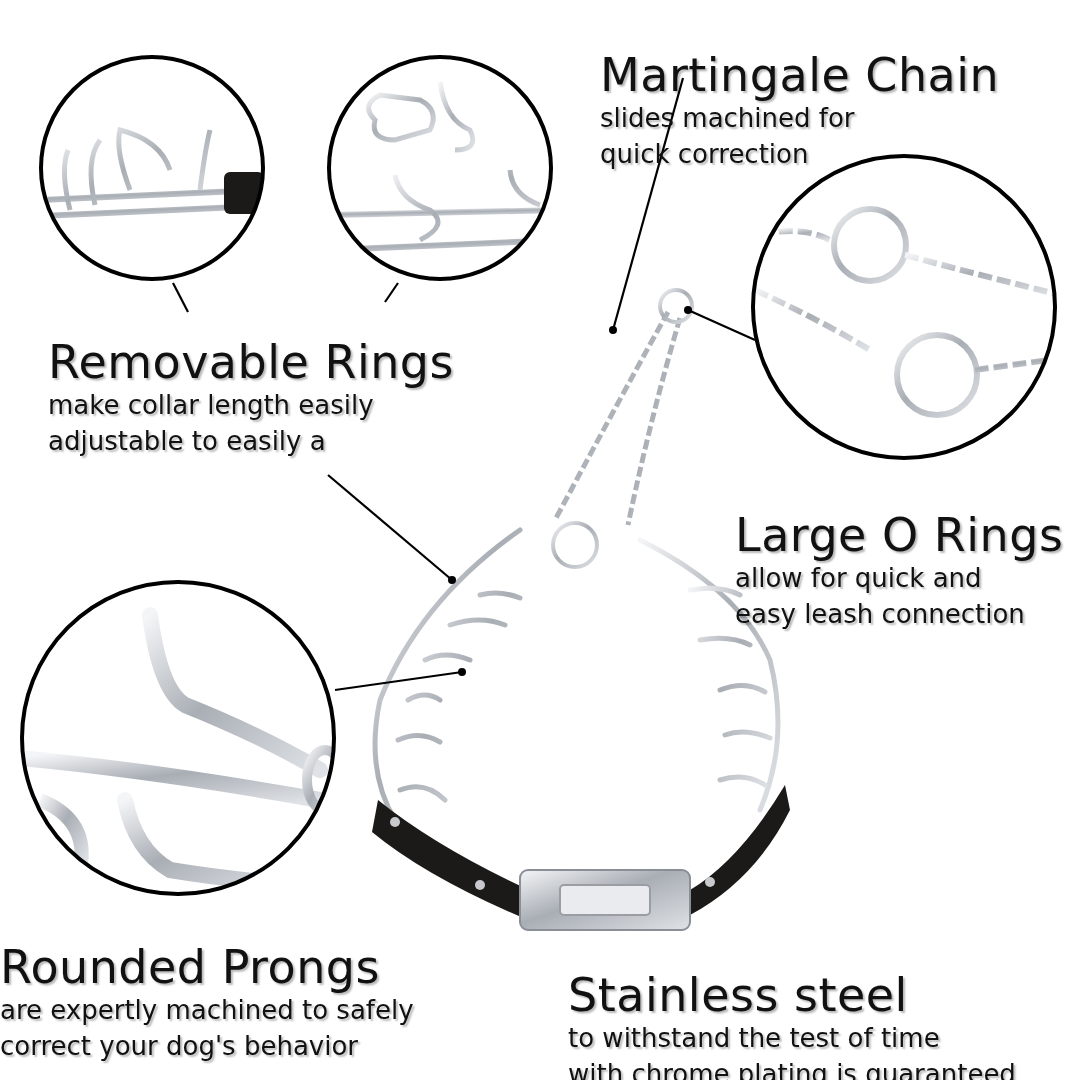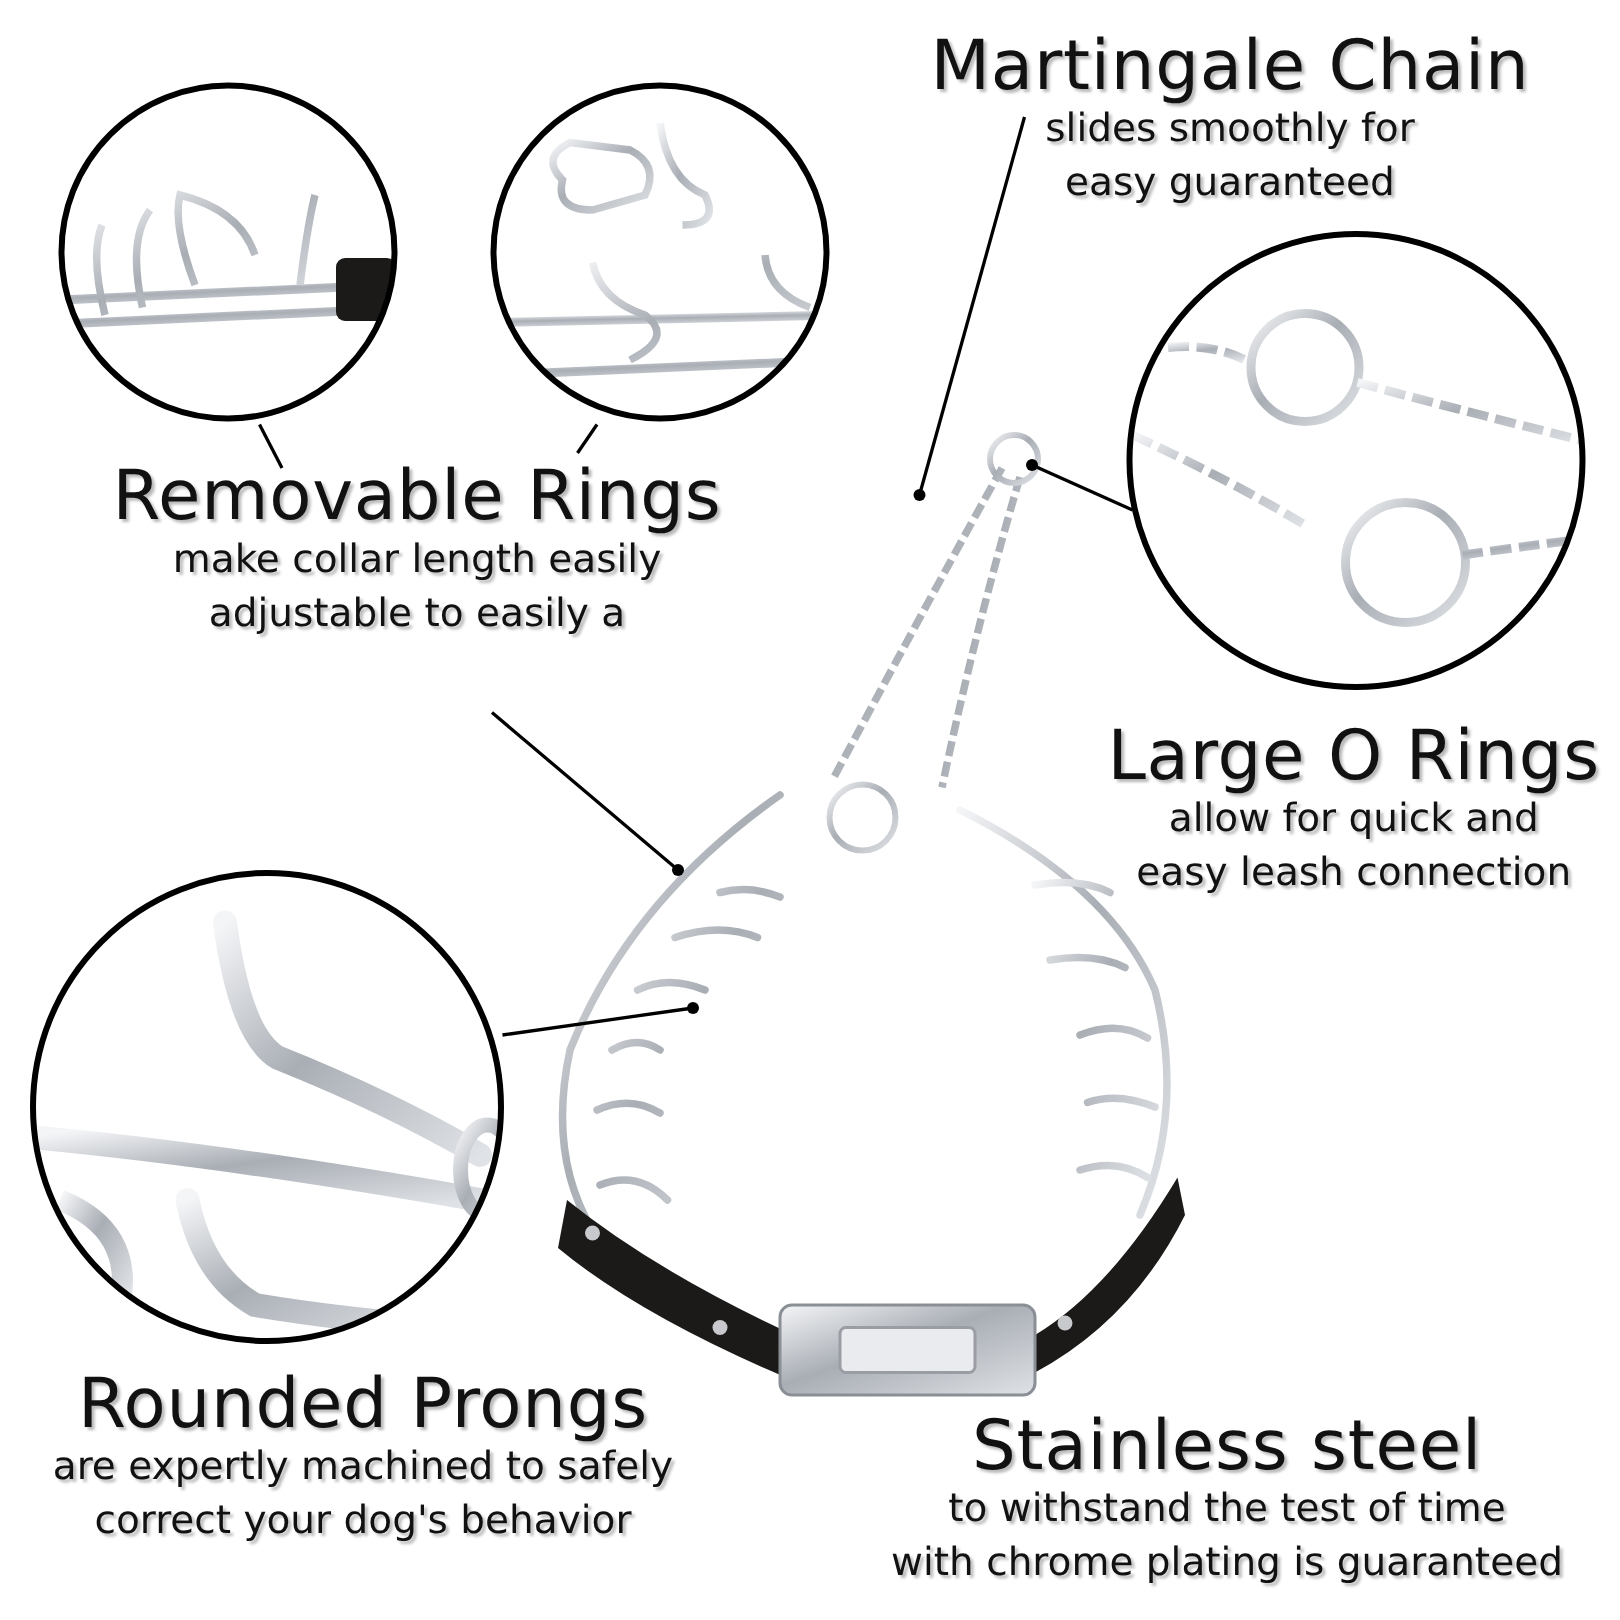--- a/index.html
+++ b/index.html
@@ -1,20 +1,20 @@
 <!DOCTYPE html>
 <html><head>
 <meta charset="utf-8">
 <style>
   html, body { margin:0; padding:0; background:#ffffff; }
   body { width:1080px; height:1080px; position:relative; overflow:hidden;
          font-family:"DejaVu Sans", "Liberation Sans", sans-serif; color:#111; }
   .stage { position:absolute; left:0; top:0; width:1080px; height:1080px; }
   svg.art { position:absolute; left:0; top:0; }
-  .label { position:absolute; text-align:center; text-shadow: 2px 2px 2px rgba(0,0,0,0.28); }
+  .label { position:absolute; text-align:left; text-shadow: 2px 2px 2px rgba(0,0,0,0.28); margin-top: 32px; }
   .label .title { font-size:46px; line-height:50px; letter-spacing:0.5px; white-space:nowrap; }
   .label .desc { font-size:26px; line-height:36px; white-space:nowrap; }
 </style>
 </head>
 <body>
 
 <div class="stage">
 
   <svg class="art" width="1080" height="1080" viewBox="0 0 1080 1080">
     <defs>
@@ -110,22 +110,22 @@
     <g fill="#000">
       <circle cx="613" cy="330" r="4"></circle>
       <circle cx="452" cy="580" r="4"></circle>
       <circle cx="688" cy="310" r="4"></circle>
       <circle cx="462" cy="672" r="4"></circle>
     </g>
   </svg>
 
   <div class="label" style="left:600px; top:18px; width:440px;">
     <div class="title">Martingale Chain</div>
-    <div class="desc">slides smoothly for</div>
-    <div class="desc">easy guaranteed</div>
+    <div class="desc">slides machined for</div>
+    <div class="desc">quick correction</div>
   </div>
 
   <div class="label" style="left:48px; top:305px; width:460px;">
     <div class="title">Removable Rings</div>
     <div class="desc">make collar length easily</div>
     <div class="desc">adjustable to easily a</div>
   </div>
 
   <div class="label" style="left:735px; top:478px; width:335px;">
     <div class="title">Large O Rings</div>

